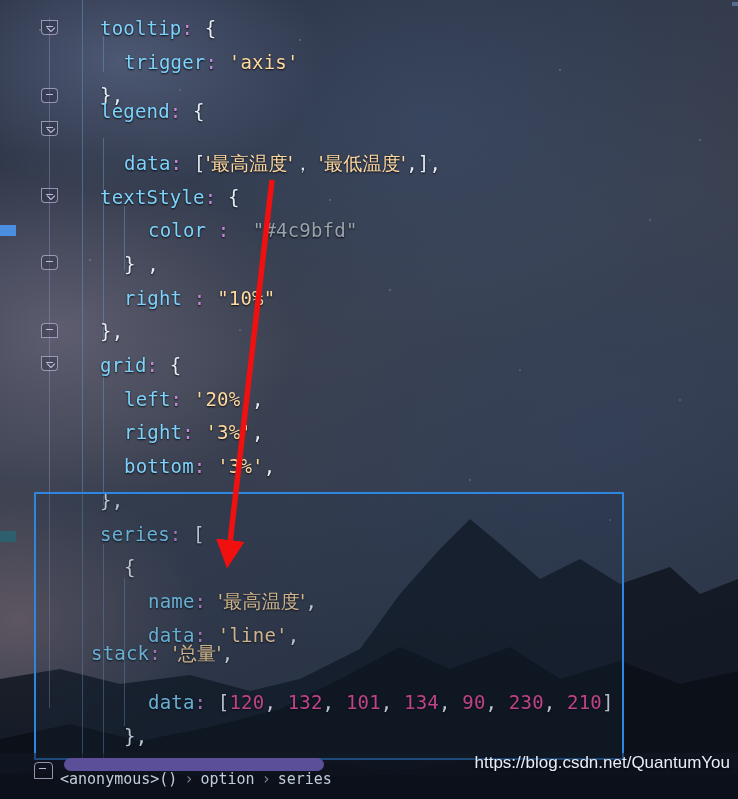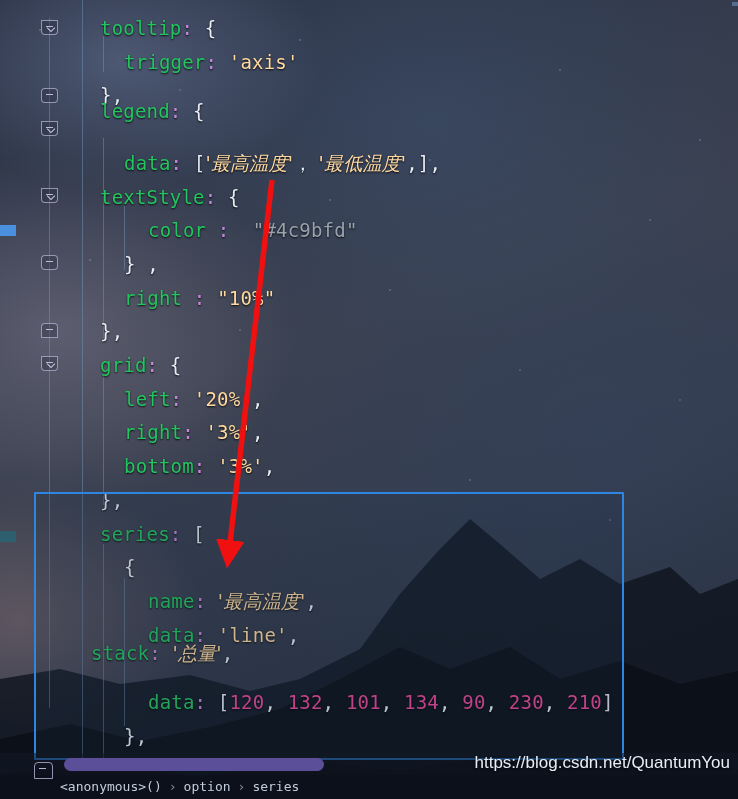--- a/index.html
+++ b/index.html
@@ -73,28 +73,28 @@
   
   .iguide{position:absolute;width:1px;background:rgba(110,155,200,.45);}
 
   
   .code{position:absolute;left:0;top:0;width:738px;}
   .ln{
     position:absolute;left:0;right:0;height:34px;line-height:34px;
     font-size:19px;letter-spacing:.2px;white-space:pre;
     text-shadow:0 1px 2px rgba(0,0,0,.85);
   }
-  .key{color:#22c55e;text-align:right;}
+  .key{color:#7dd3fc;text-align:right;}
   .punc{color:#e8eef6;}
   .colon{color:#c586d8;}
   .str{color:#ffd9a0;}
   .num{color:#ec4899;}
   .brk{color:#dfe7f0;}
   .colorlit{color:#9aa3ad;}
-  .cn{font-family:"DejaVu Sans","Liberation Sans",sans-serif;font-style:italic;}
+  .cn{font-family:"DejaVu Sans","Liberation Sans",sans-serif;}
 
   
   #selbox{
     position:absolute;left:34px;top:492px;width:590px;height:268px;
     border:2px solid #2e86e0;box-sizing:border-box;
     background:rgba(30,48,74,.22);
     border-radius:1px;
   }
 
   
@@ -102,21 +102,21 @@
 
   
   #hscroll-track{position:absolute;left:0;bottom:24px;width:738px;height:22px;background:rgba(18,26,38,.55);}
   #hscroll-thumb{position:absolute;left:64px;bottom:28px;width:260px;height:13px;border-radius:7px;background:#5b4f9a;}
   #statusbar{
     position:absolute;left:0;bottom:0;width:738px;height:24px;line-height:24px;
     background:rgba(16,22,34,.55);
     font-size:15px;color:#b9c6d6;
     font-family:"DejaVu Sans Mono","Liberation Mono",monospace;
   }
-  #breadcrumb{position:absolute;left:60px;bottom:0;height:24px;line-height:24px;font-size:13px;color:#c2cddb;white-space:nowrap;}
+  #breadcrumb{position:absolute;left:60px;bottom:8px;height:24px;line-height:24px;font-size:15px;color:#c2cddb;white-space:nowrap;}
   #breadcrumb .sep{color:#7f8b9c;padding:0 7px;}
   .bc-fold{position:absolute;left:34px;bottom:20px;width:17px;height:15px;border:1px solid rgba(185,178,215,.8);border-radius:4px 4px 0 0;}
   .bc-fold::after{content:"";position:absolute;left:4px;top:5px;width:7px;height:1px;background:rgba(205,200,230,.9);}
   #watermark{
     position:absolute;right:8px;bottom:24px;height:24px;line-height:24px;
     font-family:"Liberation Sans","DejaVu Sans",sans-serif;
     font-size:17px;color:#e7eef7;white-space:nowrap;
     text-shadow:0 1px 3px rgba(0,0,0,.9);
   }
   .scrollbar-tick{position:absolute;right:0;width:6px;height:4px;}

